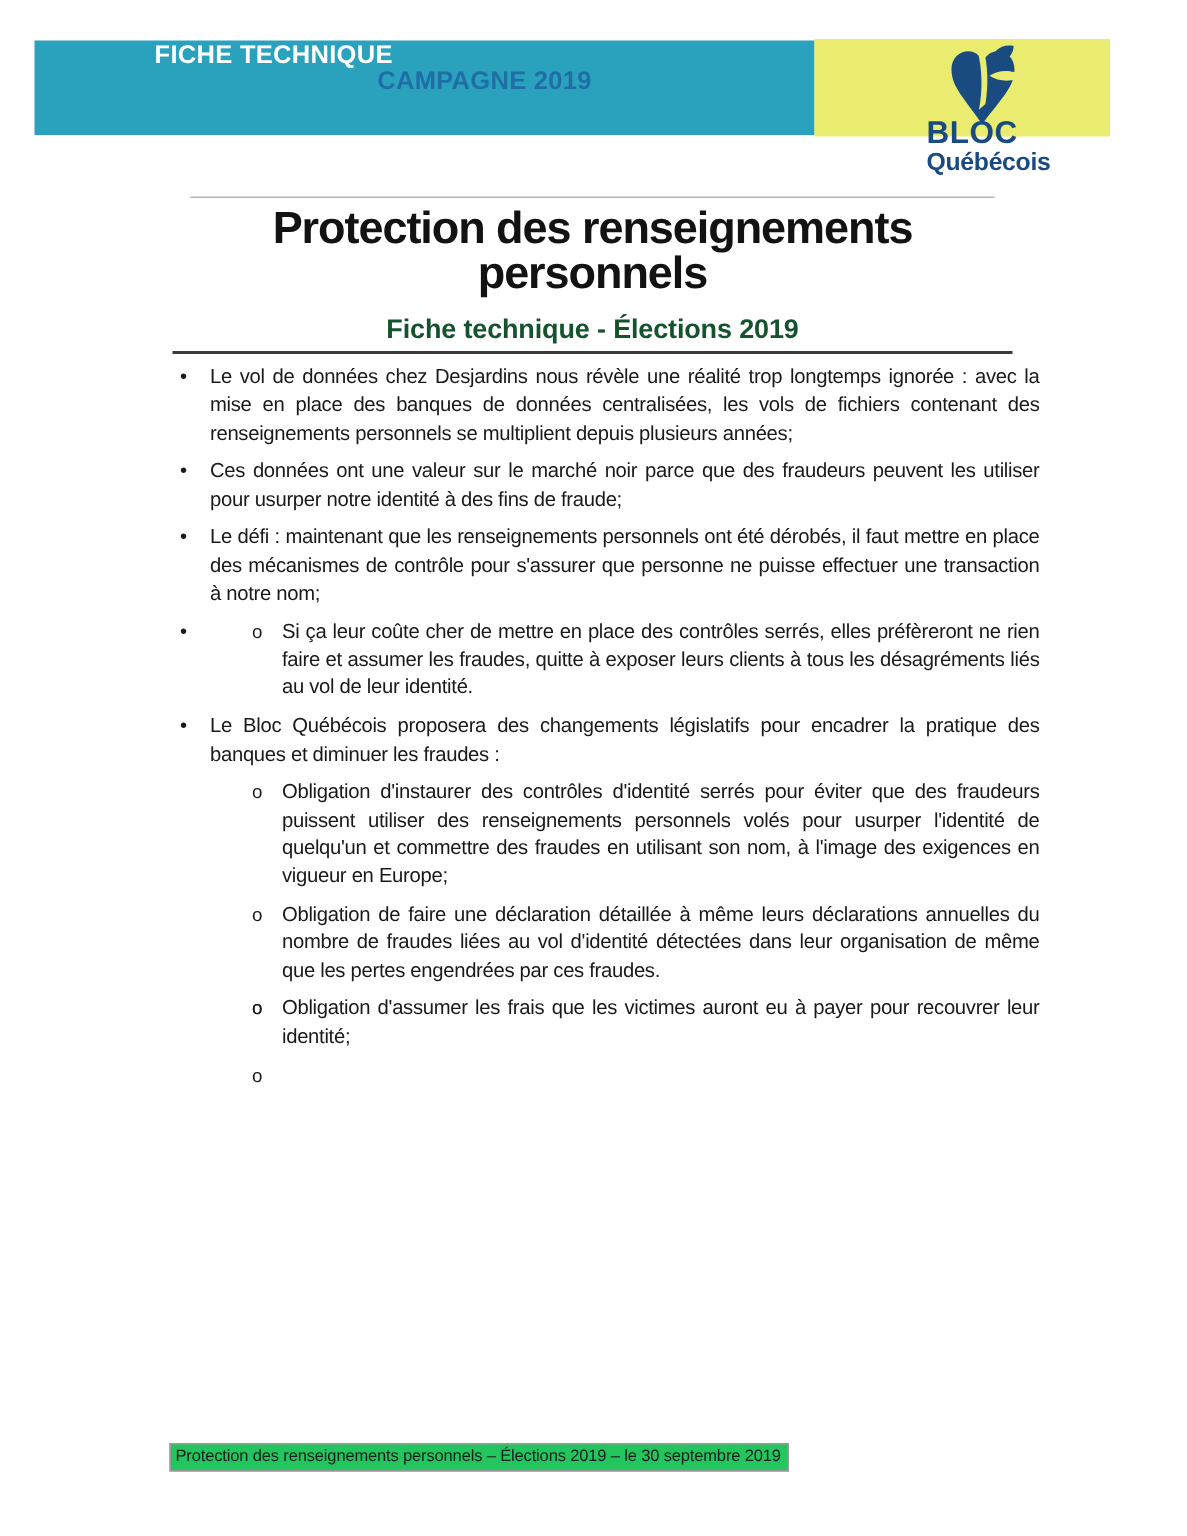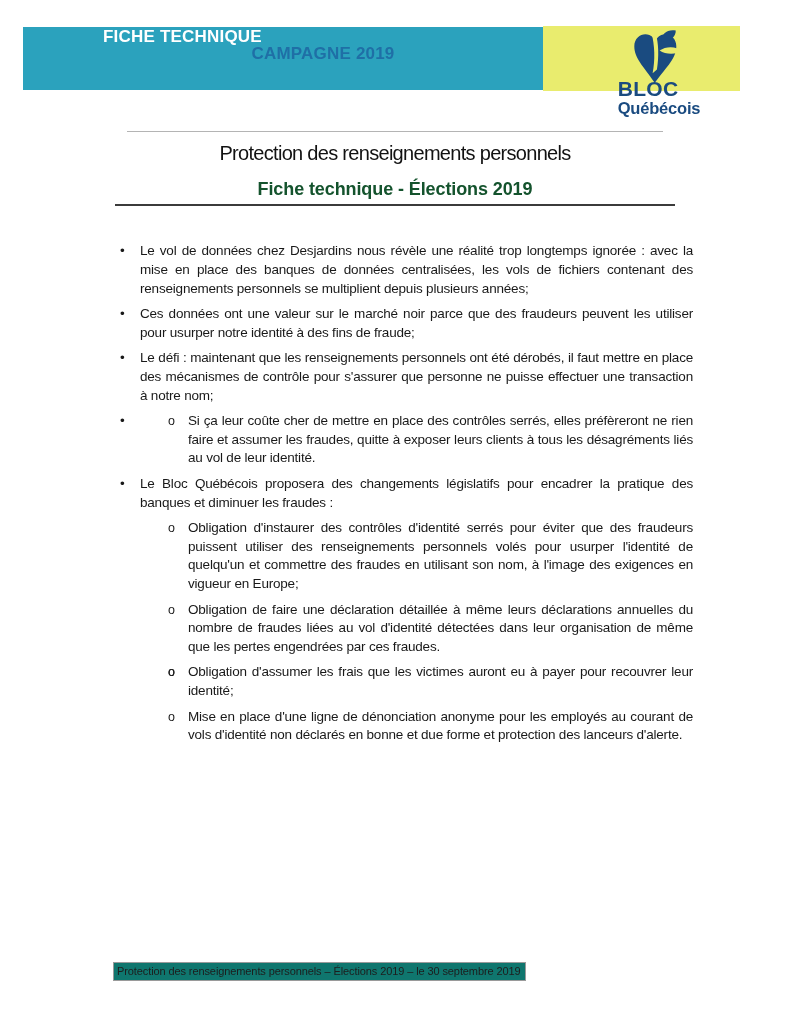--- a/index.html
+++ b/index.html
@@ -49,21 +49,21 @@
   .logo-name { font-size: 21px; letter-spacing: 0.3px; }
   .logo-subname { font-size: 16.5px; margin-top: 1px; letter-spacing: -0.2px; text-align: right; }
 
   
   .heading {
     position: absolute; top: 131px; left: 115px; width: 560px;
     text-align: center;
   }
   .heading-topline { border-top: 1.5px solid #b4b4b4; margin: 0 12px; }
   .doc-title {
-    font-size: 20px; font-weight: normal; letter-spacing: -0.7px;
+    font-size: 30px; font-weight: bold; letter-spacing: -0.7px;
     color: #121212; margin-top: 6px; line-height: 30px;
   }
   .doc-subtitle {
     font-size: 18px; font-weight: bold; letter-spacing: -0.1px;
     color: #14532d; margin-top: 12px; line-height: 18px;
   }
   .heading-bottomline { border-top: 2.5px solid #3b3b3b; margin-top: 6px; }
 
   
   .content {
@@ -83,21 +83,21 @@
   li.level1 > .bullet-marker { left: 7px;  font-size: 13.5px; }
   li.level2 > .bullet-marker { left: 55px; font-size: 12.5px; }
 
   
   .page-footer {
     position: absolute; top: 962px; left: 113px;
     border: 1px solid #9a9a9a;
     padding: 2px 4px 3px 3px;
     font-size: 11px; letter-spacing: -0.1px;
     color: #1d1d1d; white-space: nowrap;
-    background: #0f766e;
+    background: #22c55e;
   }
 </style>
 </head>
 <body>
 
 <header class="banner">
   <div class="banner-left">
     <div class="banner-line1">FICHE TECHNIQUE</div>
     <div class="banner-line2">CAMPAGNE 2019</div>
   </div>
@@ -160,18 +160,17 @@
       </li>
       <li class="level2">
         <span class="bullet-marker">o</span>
       </li>
       <li class="level2">
         <span class="bullet-marker">o</span>
         <span class="bullet-text">Obligation d'assumer les frais que les victimes auront eu à payer pour recouvrer leur identité;</span>
       </li>
       <li class="level2">
         <span class="bullet-marker">o</span>
-        <span class="bullet-text">Mise en place d'une ligne de dénonciation anonyme pour les employés au courant de vols d'identité non déclarés en bonne et due forme et protection des lanceurs d'alerte.</span>
       </li>
     </ul>
 </section>
 
 <footer class="page-footer">Protection des renseignements personnels – Élections 2019 – le 30 septembre 2019</footer>
 
 </body></html>

